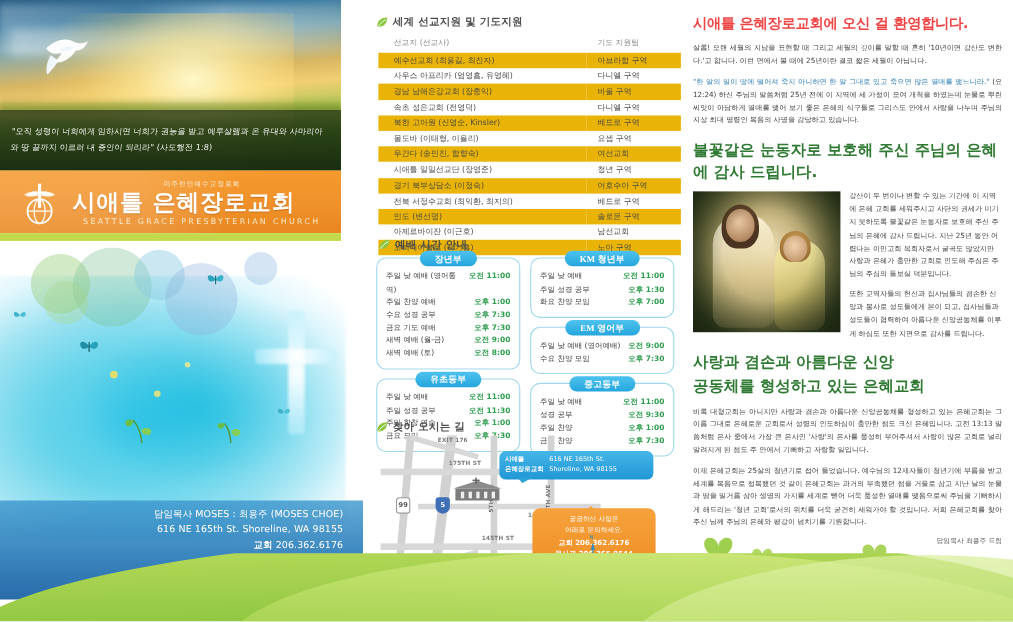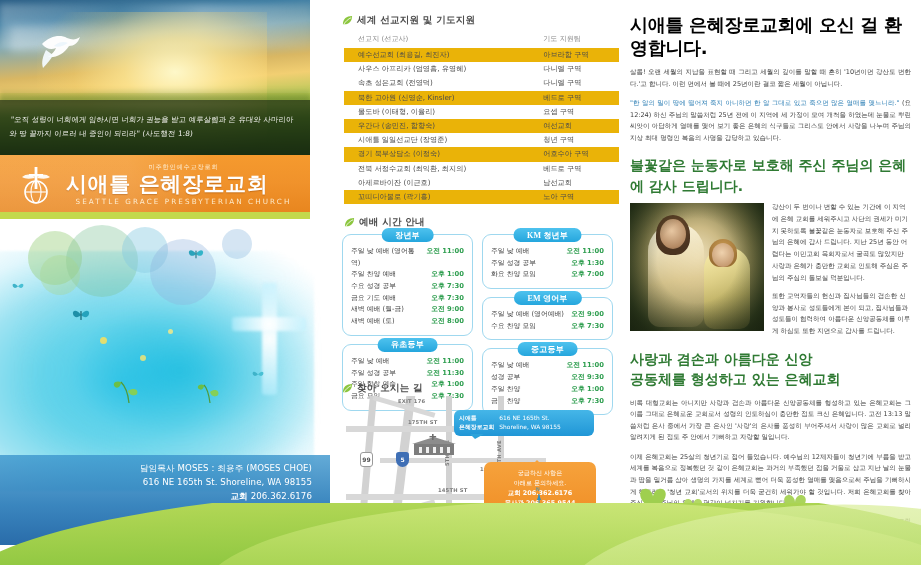--- a/index.html
+++ b/index.html
@@ -132,21 +132,21 @@
     font-size: 6.1px; padding: 6px 6px; line-height: 1.62; text-align:center; }
   .callout-orange::before { content:""; position:absolute; left: 48px; top:-7px; width:0;height:0;
     border:5px solid transparent; border-bottom-color:#f6a23c; }
   .callout-orange .ph { font-weight:700; font-size:6.4px; }
   .callout-orange .url { font-size: 6px; opacity:.95; }
   .church-ico { position:absolute; left: 62px; top: 38px; width: 50px; height: 22px; }
   .compass { position:absolute; left: 180px; top: 96px; width: 26px; height: 26px; color:#2f8fc0; font-size:5px; }
 
   
   .panel-right { position:absolute; left: 622px; top: 0; width: 299px; height: 545px; background:#fff; padding: 14px 10px 0 8px; }
-  .welcome-h { font-size: 18px; font-weight: 700; color: #000000; letter-spacing:-.3px; line-height:1.25; }
+  .welcome-h { font-size: 13px; font-weight: 700; color: #ef4444; letter-spacing:-.3px; line-height:1.25; }
   .body-p { font-size: 6.5px; color:#3c3c3c; line-height: 1.78; margin-top: 8px; text-align: justify; }
   .quote-p { font-size: 6.5px; line-height: 1.78; margin-top: 8px; text-align: justify; color:#3c3c3c; }
   .quote-p .q { color:#2d7fb5; }
   .sub-h { font-size: 14px; font-weight:700; color:#2f7a33; margin-top: 11px; line-height:1.45; }
   .photo-block { float:left; width: 134px; height: 128px; margin: 7px 8px 4px 0;
     background: radial-gradient(ellipse at 50% 42%, #efe2bd 0%, #cdbb86 28%, #7f7a4a 58%, #3a4526 82%, #222b16 100%);
     position:relative; overflow:hidden; }
   .photo-block .figA { position:absolute; left: 18px; top: 20px; width: 56px; height: 104px;
     background: linear-gradient(170deg, rgba(255,250,230,.94), rgba(225,205,150,.75) 55%, rgba(150,140,90,.5));
     border-radius: 28px 28px 12px 12px; filter: blur(.6px); }
@@ -300,20 +300,24 @@
           </thead>
         <tbody id="missions-body">
             <tr class="alt">
               <td>예수선교회 (최용길, 최진자)</td>
               <td class="c2">아브라함 구역</td>
             </tr>
             <tr>
               <td>사우스 아프리카 (엄영흠, 유영혜)</td>
               <td class="c2">다니엘 구역</td>
             </tr>
+            <tr class="alt">
+              <td>경남 남해은강교회 (장충익)</td>
+              <td class="c2">바울 구역</td>
+            </tr>
             <tr>
               <td>속초 성은교회 (전영덕)</td>
               <td class="c2">다니엘 구역</td>
             </tr>
             <tr class="alt">
               <td>북한 고아원 (신영순, Kinsler)</td>
               <td class="c2">베드로 구역</td>
             </tr>
             <tr>
               <td>몰도바 (이태형, 이율리)</td>
@@ -327,20 +331,24 @@
               <td>시애틀 일일선교단 (장영준)</td>
               <td class="c2">청년 구역</td>
             </tr>
             <tr class="alt">
               <td>경기 북부상담소 (이정숙)</td>
               <td class="c2">어호수아 구역</td>
             </tr>
             <tr>
               <td>전북 서정수교회 (최익환, 최지의)</td>
               <td class="c2">베드로 구역</td>
+            </tr>
+            <tr class="alt">
+              <td>민도 (변선명)</td>
+              <td class="c2">솔로몬 구역</td>
             </tr>
             <tr>
               <td>아제르바이잔 (이근호)</td>
               <td class="c2">남선교회</td>
             </tr>
             <tr class="alt">
               <td>꼬띠디아볼로 (곽기흥)</td>
               <td class="c2">노아 구역</td>
             </tr>
           </tbody>

